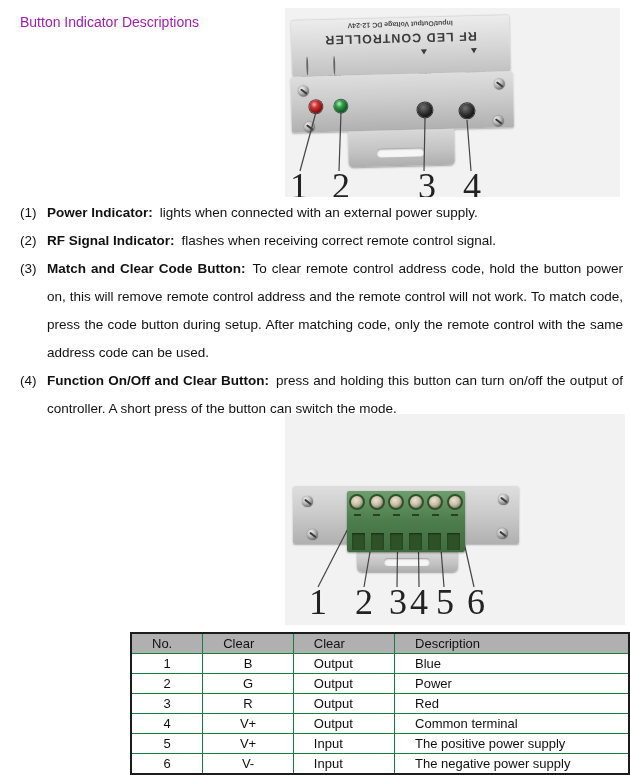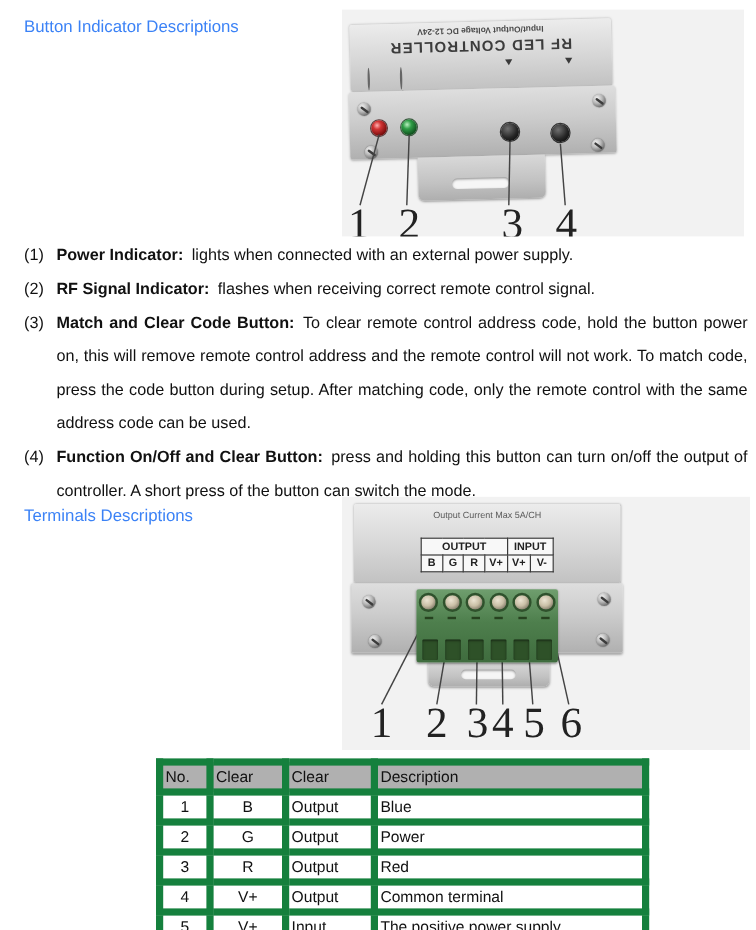--- a/index.html
+++ b/index.html
@@ -1,20 +1,20 @@
 <!DOCTYPE html>
 <html><head>
 <meta charset="utf-8">
 <style>
   html,body { margin:0; padding:0; background:#ffffff; }
   #page {
     position:relative; width:630px; height:775px; background:#fff;
     font-family:"Liberation Sans", sans-serif; color:#111; overflow:hidden;
   }
-  .heading { position:absolute; left:20px; font-size:14px; color:#3b82f6; }
+  .heading { position:absolute; left:20px; font-size:14px; color:#a21caf; }
 
   
   .photo { position:absolute; background:#f2f2f2; overflow:hidden; }
   #photo1 { left:285px; top:8px;   width:335px; height:189px; }
   #photo2 { left:285px; top:414px; width:340px; height:211px; }
 
   .face { position:absolute; border-radius:2px; }
   .top-face {
     background:linear-gradient(180deg,#ececec 0%,#d6d6d6 55%,#c2c2c2 100%);
     box-shadow:0 0 2px rgba(0,0,0,.35);
@@ -91,21 +91,21 @@
   
   #descriptions { position:absolute; left:20px; top:199px; width:603px;
                   font-size:13.5px; line-height:28px; text-align:justify; }
   .desc-item { position:relative; padding-left:27px; }
   .desc-num  { position:absolute; left:0; top:0; }
   .desc-term { font-weight:bold; margin-right:7px; }
 
   
   #terminals-table { position:absolute; left:130px; top:632px; border-collapse:collapse;
                      font-size:13px; color:#111; }
-  #terminals-table th, #terminals-table td { border:6px solid #15803d; height:19px; padding:0 2px; }
+  #terminals-table th, #terminals-table td { border:1px solid #15803d; height:19px; padding:0 20px; }
   #terminals-table table, #terminals-table { border:2px solid #1c1c1c; }
   #terminals-table th { background:#b0b0b0; font-weight:normal; text-align:left; }
   .col-no   { width:32px;  text-align:center; }
   .col-name { width:53px;  text-align:center; }
   .col-type { width:64px;  text-align:left; }
   .col-desc { width:216px; text-align:left;margin-left:46px; }
 </style>
 </head>
 <body>
 
@@ -175,44 +175,24 @@
       <span class="desc-num">(2)</span><span class="desc-term">RF Signal Indicator:</span><span class="desc-text">flashes when receiving correct remote control signal.</span>
     </div>
     <div class="desc-item">
       <span class="desc-num">(3)</span><span class="desc-term">Match and Clear Code Button:</span><span class="desc-text">To clear remote control address code, hold the button power on, this will remove remote control address and the remote control will not work.  To match code, press the code button during setup.  After matching code, only the remote control with the same address code can be used.</span>
     </div>
     <div class="desc-item">
       <span class="desc-num">(4)</span><span class="desc-term">Function On/Off and Clear Button:</span><span class="desc-text">press and holding this button can turn on/off the output of controller.   A short press of the button can switch the mode.</span>
     </div>
   </div>
 
-  <div class="heading" style="top:421px;">Terminals Descriptions</div>
 
   <div class="photo" id="photo2">
     <div id="device2">
 
-      <div class="face top-face" id="d2-top">
-        <div class="current-label">Output Current Max 5A/CH</div>
-        <table class="mini-table">
-          <tbody>
-              <tr>
-            <td colspan="4">OUTPUT</td>
-            <td colspan="2">INPUT</td>
-          </tr>
-          <tr>
-            <td>B</td>
-            <td>G</td>
-            <td>R</td>
-            <td>V+</td>
-            <td>V+</td>
-            <td>V-</td>
-          </tr>
-        </tbody>
-          </table>
-      </div>
 
       <div class="face front-face" id="d2-rear">
         <span class="screw" style="left:9px;  top:10px;"></span>
         <span class="screw" style="left:14px; top:43px;"></span>
         <span class="screw" style="left:205px;top:8px;"></span>
         <span class="screw" style="left:204px;top:42px;"></span>
       </div>
 
       <div id="term-block">
         <div class="term-row">

